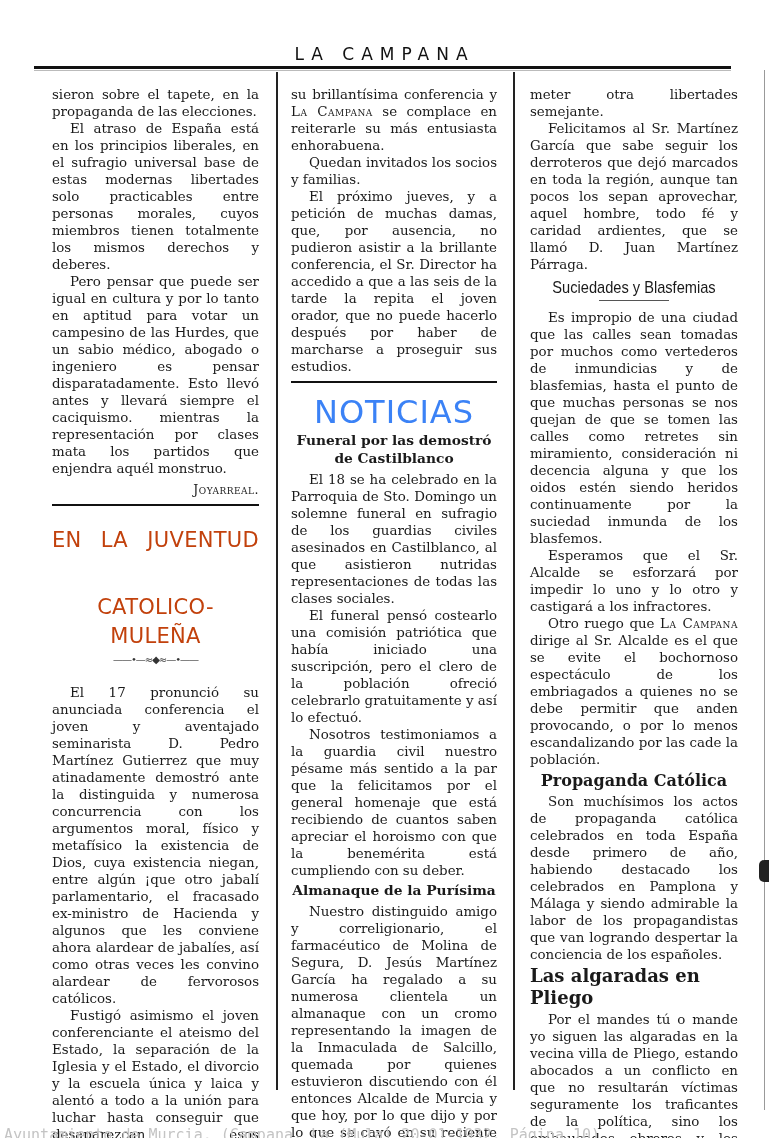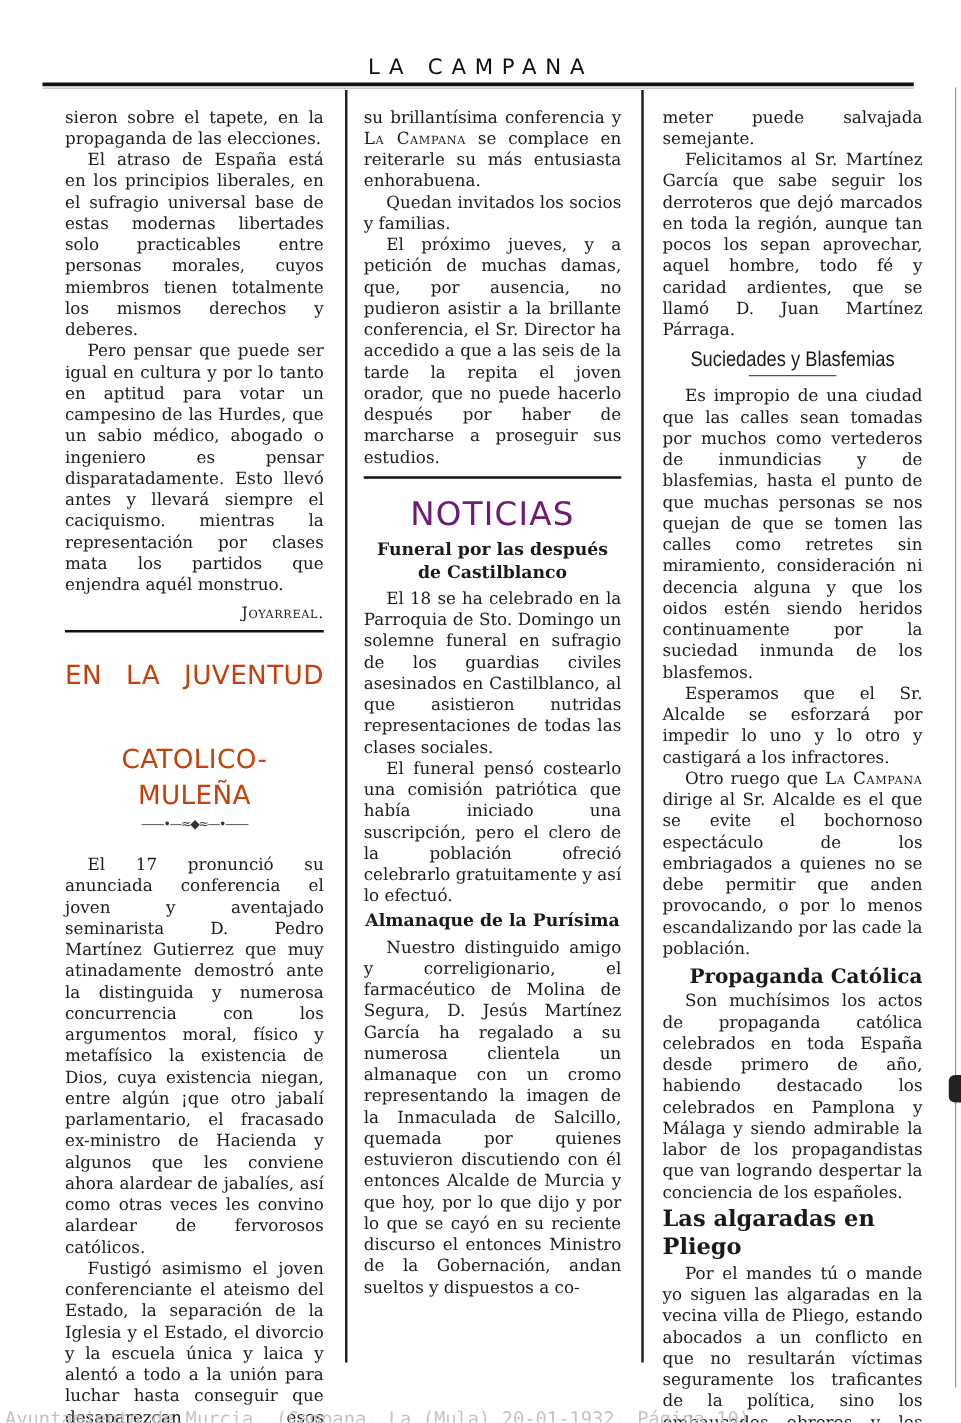--- a/index.html
+++ b/index.html
@@ -33,22 +33,22 @@
       margin-top: 4px !important; padding-right: 0px;
     }
     .hrule { height: 2px; background: #111; margin: 6px 0 0 0; }
     .big-head {
       font-family: "DejaVu Sans", "Liberation Sans", sans-serif; font-size: 21px; line-height: 29px;
       letter-spacing: 0.3px; color: #c2410c; margin-top: 20px !important;
     }
     .big-head .l1 { display: flex; justify-content: space-between; }
     .ornament { text-align: center; font-size: 10px; color: #333; margin: 0 0 16px 0 !important; letter-spacing: -1px; }
     .noticias {
-      font-family: "DejaVu Sans", "Liberation Sans", sans-serif; font-size: 26px; text-align: center;
-      letter-spacing: 1px; margin-top: 12px !important; line-height: 34px; color: #701a75;
+      font-family: "DejaVu Sans", "Liberation Sans", sans-serif; font-size: 32px; text-align: center;
+      letter-spacing: 1px; margin-top: 12px !important; line-height: 34px; color: #3b82f6;
     }
     .sub-head {
       font-weight: bold; text-align: center; font-size: 13.8px; line-height: 18px; margin: 2px 0 2px 0 !important;
     }
     .sub-head.big { font-size: 16px; line-height: 21px; }
     .sub-head.bigger { font-size: 18px; line-height: 22px; text-align: left; }
     .condensed-head {
       font-family: "Liberation Sans Narrow", "Liberation Sans", sans-serif; font-size: 17px; text-align: center;
       line-height: 22px; margin-top: 4px !important; transform: scaleX(0.86); transform-origin: center; white-space: nowrap;
     }
@@ -102,45 +102,46 @@
     <span class="sc">La Campana</span>
     <span>se complace en reiterarle su más entusiasta enhorabuena.</span>
   </p>
   <p class="ind">Quedan invitados los socios y familias.</p>
   <p class="ind">El próximo jueves, y a petición de muchas damas, que, por ausencia, no pudieron asistir a la brillante conferencia, el Sr. Director ha accedido a que a las seis de la tarde la repita el joven orador, que no puede hacerlo después por haber de marcharse a proseguir sus estudios.</p>
   <div class="hrule"></div>
 
   <p class="noticias">NOTICIAS</p>
 
   <p class="sub-head" style="margin-top:4px;">
-    <span>Funeral por las después</span><br>
+    <span>Funeral por las demostró</span><br>
     <span>de Castilblanco</span>
   </p>
   <p class="ind" style="margin-top:4px;">El 18 se ha celebrado en la Parroquia de Sto. Domingo un solemne funeral en sufragio de los guardias civiles asesinados en Castilblanco, al que asistieron nutridas representaciones de todas las clases sociales.</p>
   <p class="ind">El funeral pensó costearlo una comisión patriótica que había iniciado una suscripción, pero el clero de la población ofreció celebrarlo gratuitamente y así lo efectuó.</p>
+  <p class="ind">Nosotros testimoniamos a la guardia civil nuestro pésame más sentido a la par que la felicitamos por el general homenaje que está recibiendo de cuantos saben apreciar el horoismo con que la benemérita está cumpliendo con su deber.</p>
 
   <p class="sub-head" style="margin-top:8px;">Almanaque de la Purísima</p>
   <p class="ind" style="margin-top:4px;">Nuestro distinguido amigo y correligionario, el farmacéutico de Molina de Segura, D. Jesús Martínez García ha regalado a su numerosa clientela un almanaque con un cromo representando la imagen de la Inmaculada de Salcillo, quemada por quienes estuvieron discutiendo con él entonces Alcalde de Murcia y que hoy, por lo que dijo y por lo que se cayó en su reciente discurso el entonces Ministro de la Gobernación, andan sueltos y dispuestos a co-</p>
 </div>
 
 <div class="col col3">
-  <p>meter puede salvajada semejante.</p>
+  <p>meter otra libertades semejante.</p>
   <p class="ind">Felicitamos al Sr. Martínez García que sabe seguir los derroteros que dejó marcados en toda la región, aunque tan pocos los sepan aprovechar, aquel hombre, todo fé y caridad ardientes, que se llamó D. Juan Martínez Párraga.</p>
 
   <p class="condensed-head">Suciedades y Blasfemias</p>
   <div class="small-rule"></div>
   <p class="ind">Es impropio de una ciudad que las calles sean tomadas por muchos como vertederos de inmundicias y de blasfemias, hasta el punto de que muchas personas se nos quejan de que se tomen las calles como retretes sin miramiento, consideración ni decencia alguna y que los oidos estén siendo heridos continuamente por la suciedad inmunda de los blasfemos.</p>
   <p class="ind">Esperamos que el Sr. Alcalde se esforzará por impedir lo uno y lo otro y castigará a los infractores.</p>
   <p class="ind">
     <span>Otro ruego que</span>
     <span class="sc">La Campana</span>
     <span>dirige al Sr. Alcalde es el que se evite el bochornoso espectáculo de los embriagados a quienes no se debe permitir que anden provocando, o por lo menos escandalizando por las cade la población.</span>
   </p>
 
-  <p class="sub-head big" style="margin-top:4px;text-align:right;">Propaganda Católica</p>
+  <p class="sub-head big" style="margin-top:4px;">Propaganda Católica</p>
   <p class="ind">Son muchísimos los actos de propaganda católica celebrados en toda España desde primero de año, habiendo destacado los celebrados en Pamplona y Málaga y siendo admirable la labor de los propagandistas que van logrando despertar la conciencia de los españoles.</p>
 
   <p class="sub-head bigger" style="margin-top:4px;">Las algaradas en Pliego</p>
   <p class="ind">Por el mandes tú o mande yo siguen las algaradas en la vecina villa de Pliego, estando abocados a un conflicto en que no resultarán víctimas seguramente los traficantes de la política, sino los embaucados obreros y los que, en aras del cumplimiento del deber deban reprimir los desmanes de la lengua y del obrar.</p>
 
 </div>
 
 <div class="footer">Ayuntamiento de Murcia. (Campana, La (Mula) 20-01-1932. Página 10)</div>
 
 </body></html>

